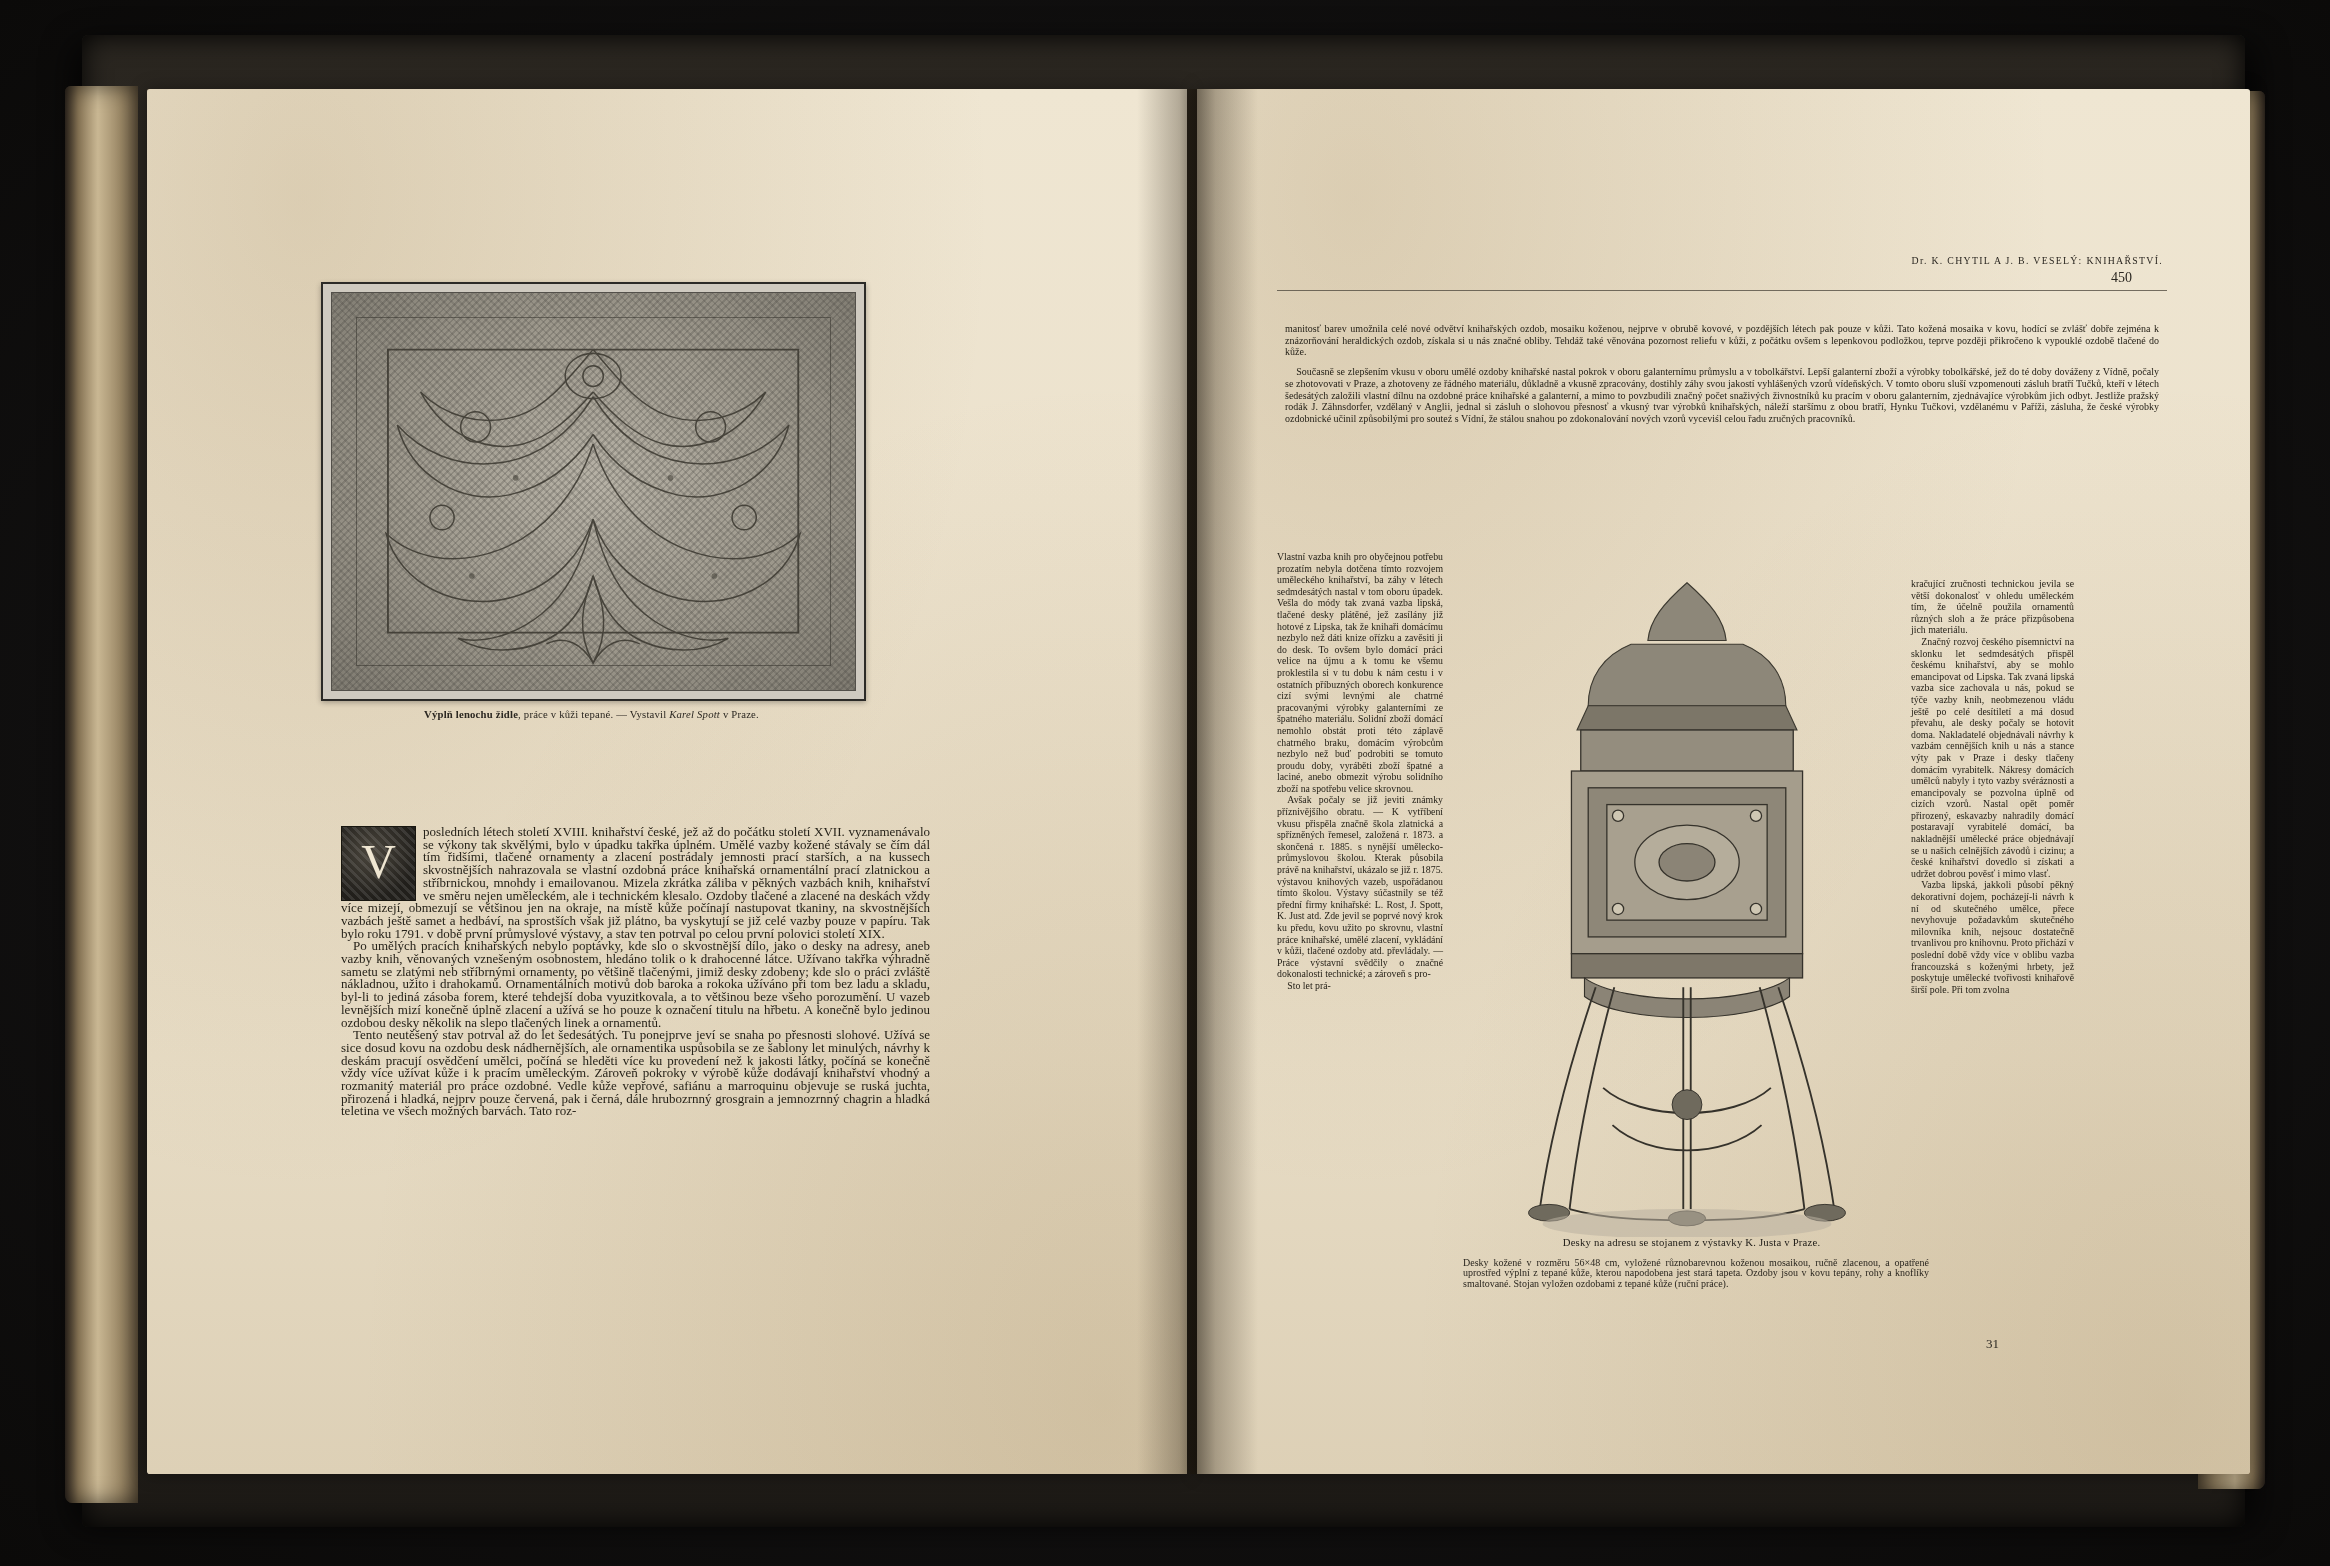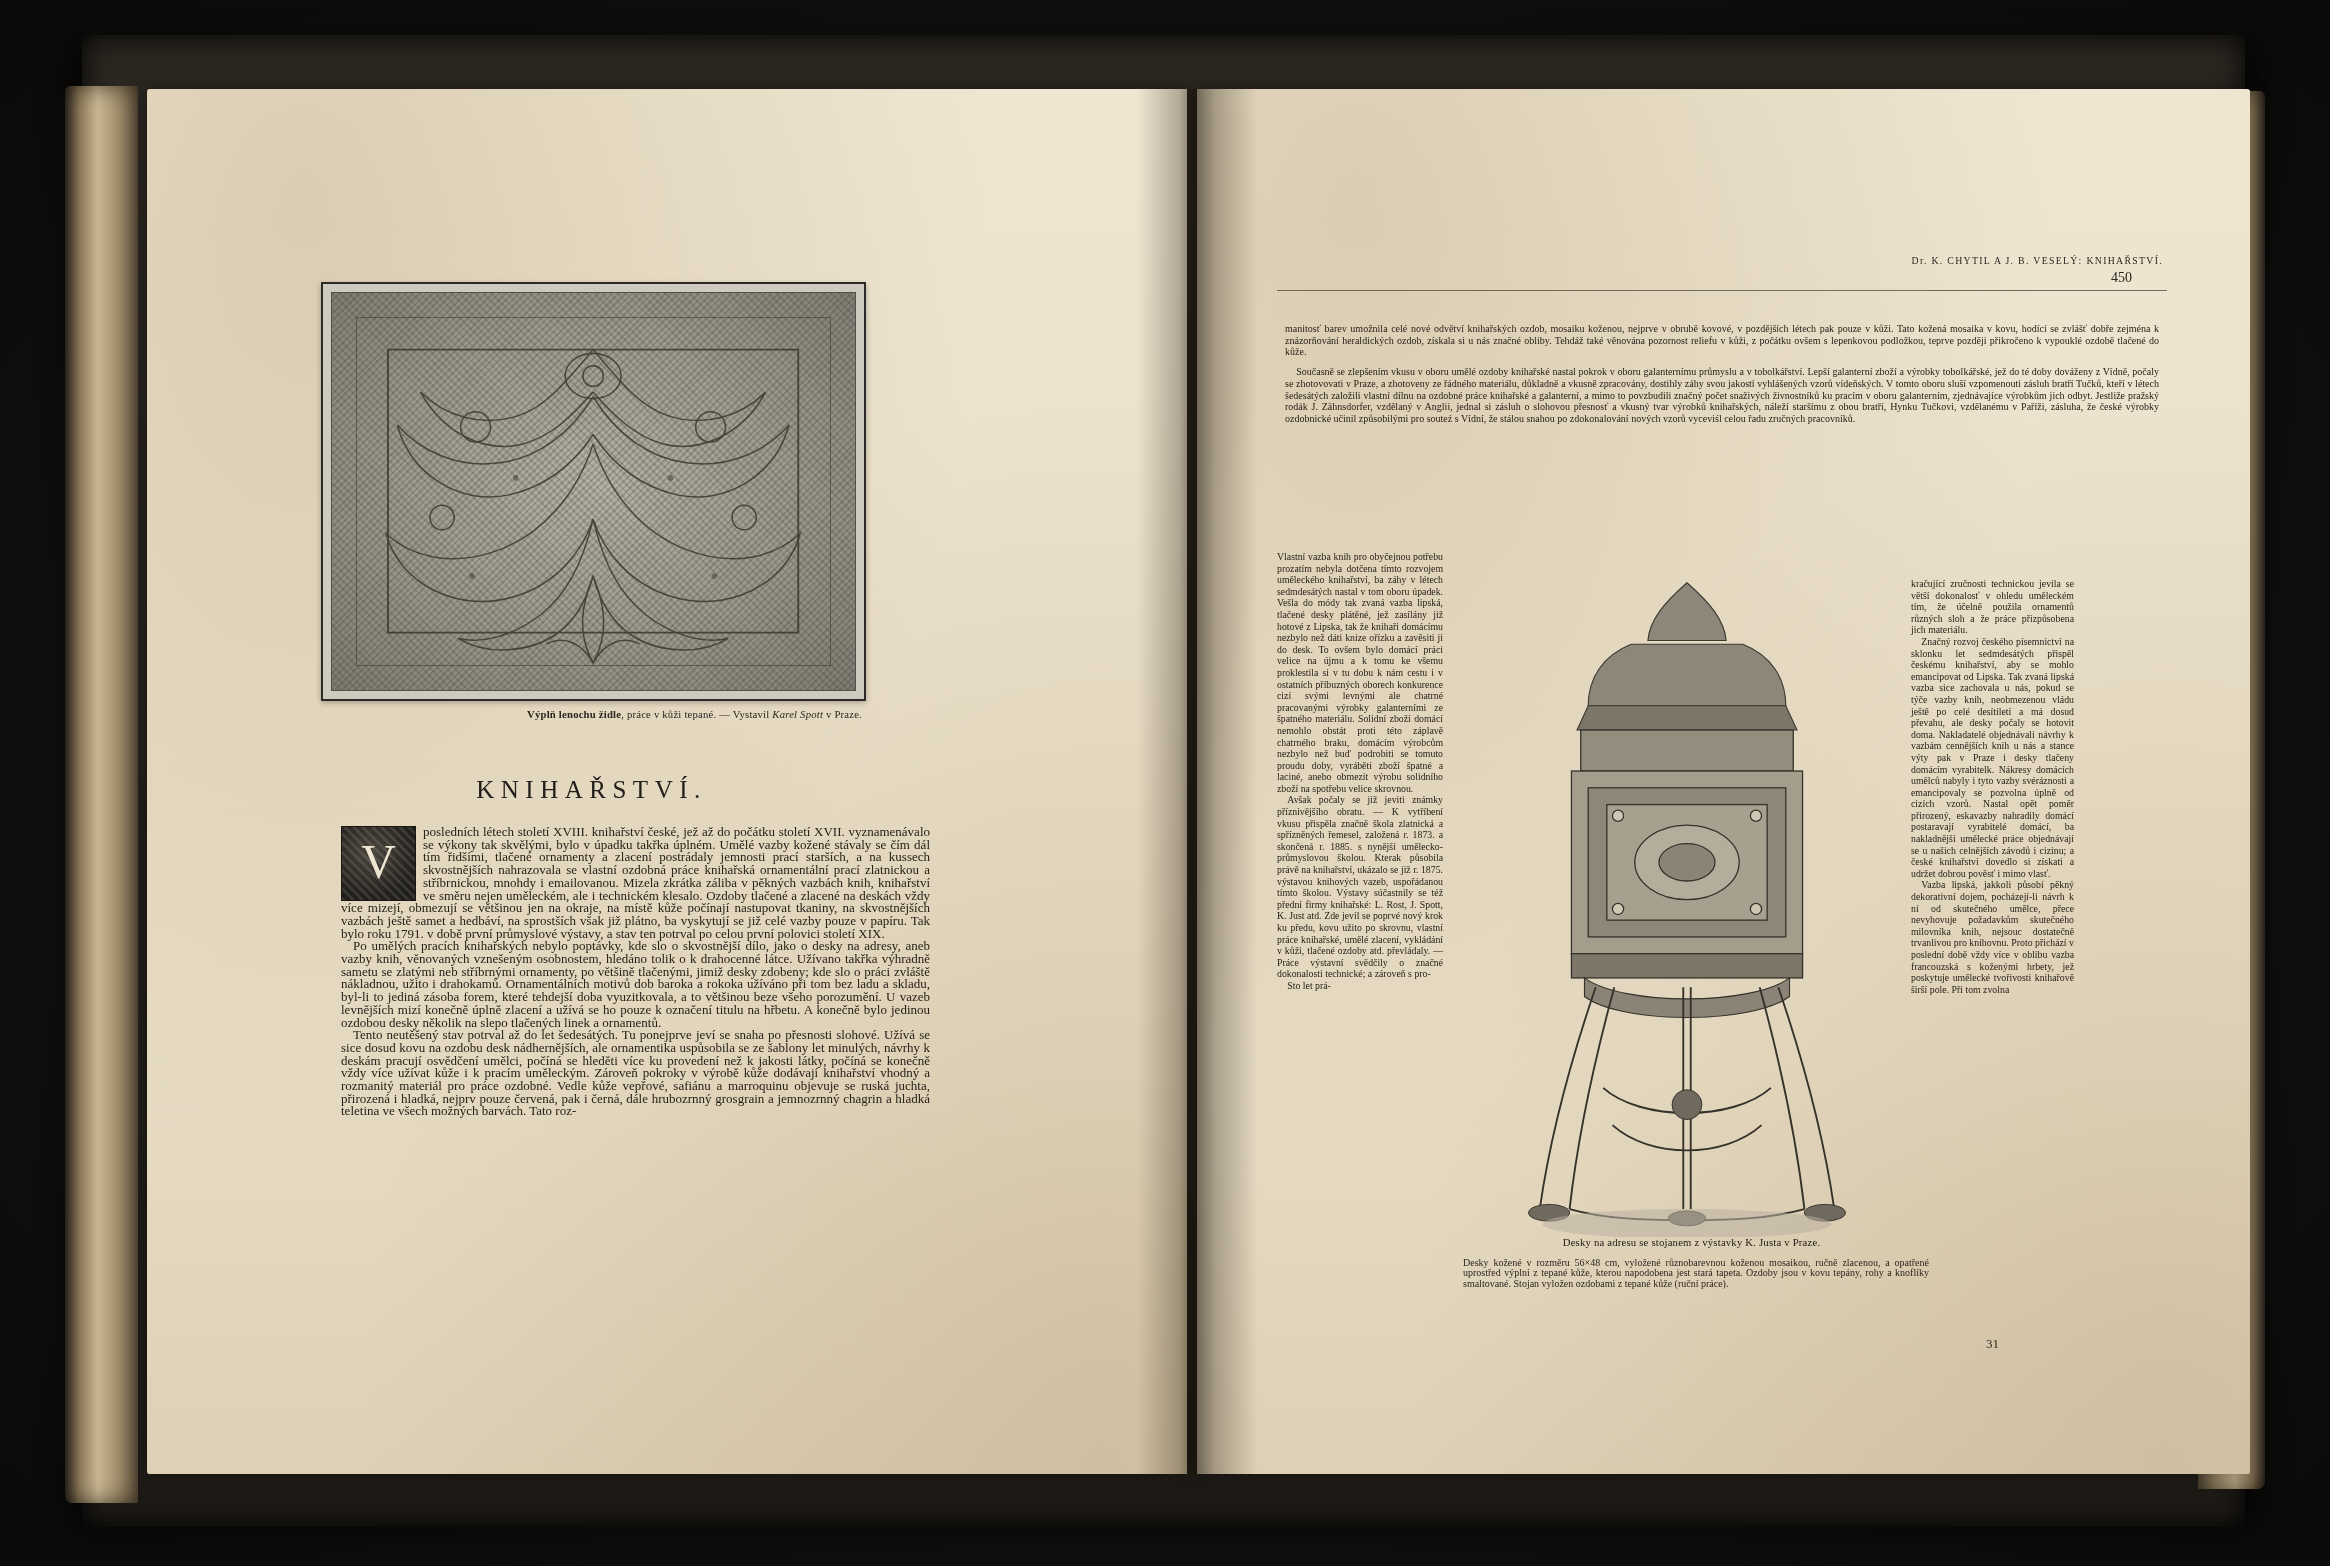--- a/index.html
+++ b/index.html
@@ -50,21 +50,21 @@
      background:#cfcac0;border:2.8px solid #2b2a27;box-shadow:0 1.9px 5.6px rgba(0,0,0,.3);
      overflow:hidden;}
   .plate-inner{position:absolute;inset:8.4px;border:1.9px solid #53504a;
      background:
        repeating-linear-gradient(135deg, rgba(60,58,54,.22) 0 1.9px, rgba(255,255,255,0) 1.9px 4.7px),
        repeating-linear-gradient(45deg, rgba(60,58,54,.18) 0 1.9px, rgba(255,255,255,0) 1.9px 5.6px),
        radial-gradient(ellipse at 50% 48%, #b7b2a6 0%, #9d988c 55%, #7e7a70 100%);}
   .plate-orn{position:absolute;inset:24px;border:0.9px solid rgba(45,43,38,.5);}
   .orn-svg{position:absolute;inset:0;width:100%;height:100%;}
 
-  .figcap{position:absolute;left:256px;top:673px;width:541px;text-align:right;
+  .figcap{position:absolute;left:256px;top:673px;width:541px;text-align:center;
      font-size:10.7px;color:#2b2721;letter-spacing:0.2px;}
   .figcap b{font-weight:bold;}
   .figcap i{font-style:italic;}
 
   .chapter-title{position:absolute;left:256px;top:741px;width:541px;text-align:center;
      font-size:25px;letter-spacing:6.5px;color:#23201b;font-family:"Liberation Serif",serif;}
 
   .dropcap{position:absolute;left:276px;top:791px;width:73px;height:73px;
      background:
         repeating-linear-gradient(45deg, rgba(255,255,255,.10) 0 2.8px, rgba(0,0,0,0) 2.8px 6.5px),
@@ -160,21 +160,20 @@
               <circle cx="410" cy="300" r="3"></circle>
           </g>
         </svg>
       </div>
     </div>
 
     <div class="figcap">
       <b>Výplň lenochu židle</b><span>, práce v kůži tepané. — Vystavil </span><i>Karel Spott</i><span> v Praze.</span>
     </div>
 
-    <div class="chapter-title">KNIHAŘSTVÍ.</div>
 
     <div class="dropcap">V</div>
 
     <div class="body-left">
       <div class="lead-pad"></div>
       <p class="first">posledních létech století XVIII. knihařství české, jež až do počátku století XVII. vyznamenávalo se výkony tak skvělými, bylo v úpadku takřka úplném. Umělé vazby kožené stávaly se čím dál tím řidšími, tlačené ornamenty a zlacení postrádaly jemnosti prací starších, a na kussech skvostnějších nahrazovala se vlastní ozdobná práce knihařská ornamentální prací zlatnickou a stříbrnickou, mnohdy i emailovanou. Mizela zkrátka záliba v pěkných vazbách knih, knihařství ve směru nejen uměleckém, ale i technickém klesalo. Ozdoby tlačené a zlacené na deskách vždy více mizejí, obmezují se většinou jen na okraje, na místě kůže počínají nastupovat tkaniny, na skvostnějších vazbách ještě samet a hedbáví, na sprostších však již plátno, ba vyskytují se již celé vazby pouze v papíru. Tak bylo roku 1791. v době první průmyslové výstavy, a stav ten potrval po celou první polovici století XIX.</p>
       <p>Po umělých pracích knihařských nebylo poptávky, kde slo o skvostnější dílo, jako o desky na adresy, aneb vazby knih, věnovaných vznešeným osobnostem, hledáno tolik o k drahocenné látce. Užívano takřka výhradně sametu se zlatými neb stříbrnými ornamenty, po většině tlačenými, jimiž desky zdobeny; kde slo o práci zvláště nákladnou, užito i drahokamů. Ornamentálních motivů dob baroka a rokoka užíváno při tom bez ladu a skladu, byl-li to jediná zásoba forem, které tehdejší doba vyuzitkovala, a to většinou beze všeho porozumění. U vazeb levnějších mizí konečně úplně zlacení a užívá se ho pouze k označení titulu na hřbetu. A konečně bylo jedinou ozdobou desky několik na slepo tlačených linek a ornamentů.</p>
       <p>Tento neutěšený stav potrval až do let šedesátých. Tu ponejprve jeví se snaha po přesnosti slohové. Užívá se sice dosud kovu na ozdobu desk nádhernějších, ale ornamentika uspůsobila se ze šablony let minulých, návrhy k deskám pracují osvědčení umělci, počíná se hleděti více ku provedení než k jakosti látky, počíná se konečně vždy více užívat kůže i k pracím uměleckým. Zároveň pokroky v výrobě kůže dodávají knihařství vhodný a rozmanitý materiál pro práce ozdobné. Vedle kůže vepřové, safiánu a marroquinu objevuje se ruská juchta, přirozená i hladká, nejprv pouze červená, pak i černá, dále hrubozrnný grosgrain a jemnozrnný chagrin a hladká teletina ve všech možných barvách. Tato roz-</p>
     </div>
 

